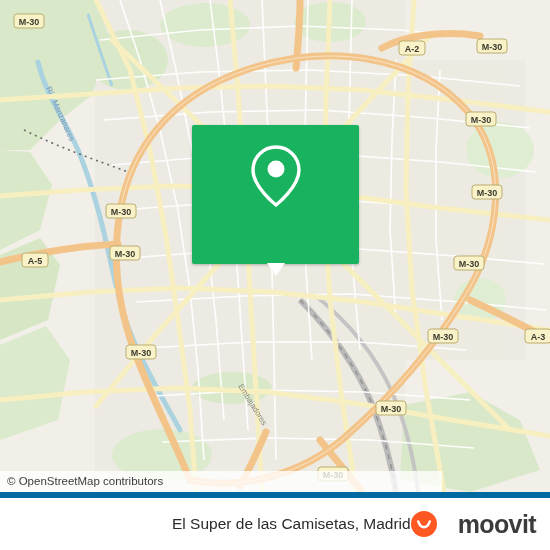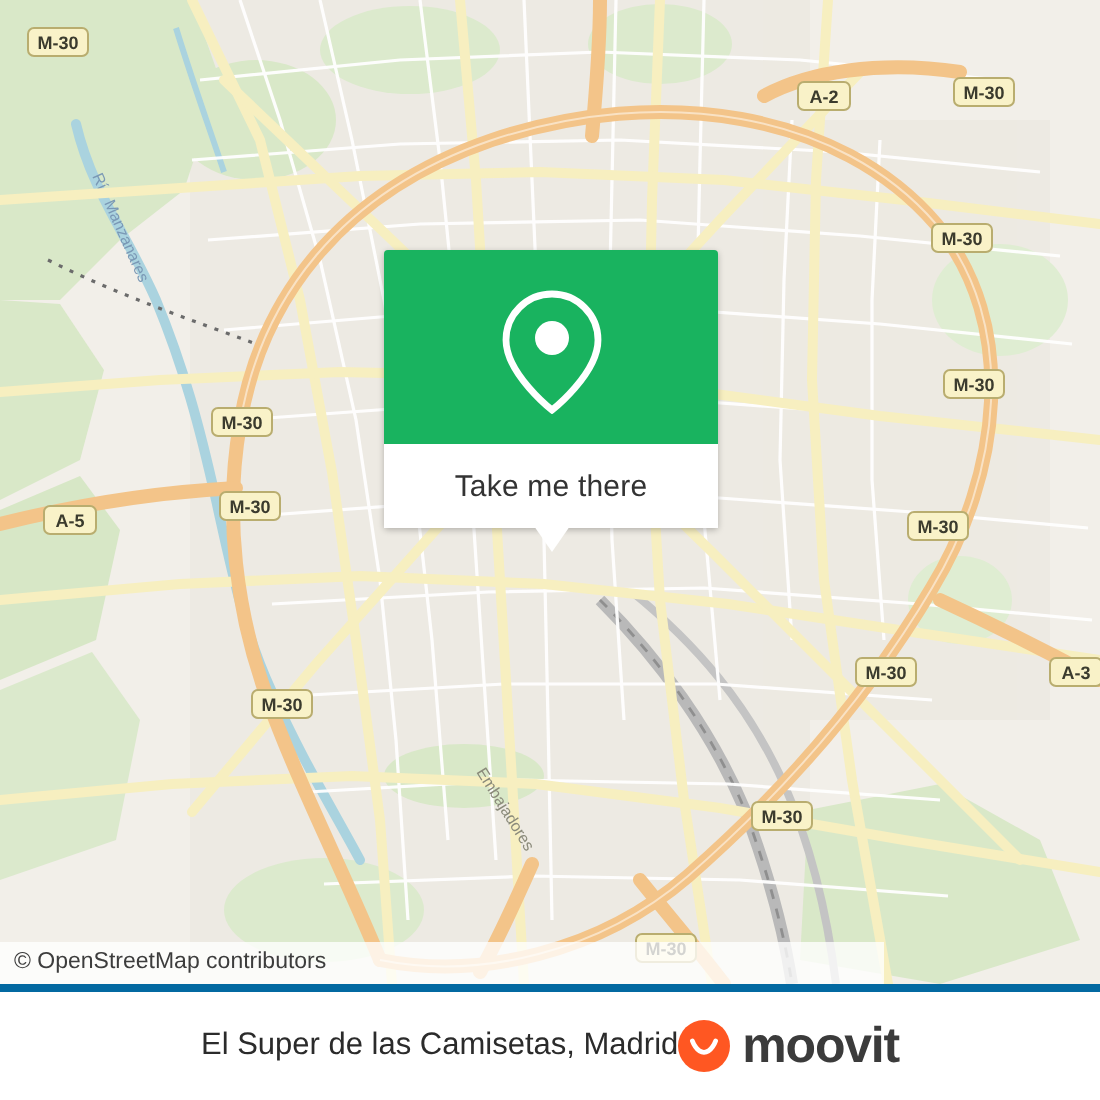--- a/index.html
+++ b/index.html
@@ -100,36 +100,36 @@
   }
 
   
   .footer {
     position: absolute;
     left: 0;
     top: 492px;
     width: 550px;
     height: 58px;
     background: #ffffff;
-    border-top: 4px solid #0369a1;
-    display: flex;
-    align-items: center;
-    justify-content: center;
+    border-top: 6px solid #0369a1;
+    display: flex;
+    align-items: center;
+    justify-content: flex-end;
     box-sizing: border-box;
     padding: 0 14px 0 14px;
   }
   .footer-title {
     font-size: 15.5px;
     color: #2b2b2b;
     white-space: nowrap;
   }
   .brand {
     display: flex;
     align-items: center;
-    gap: 6px;
+    gap: 21px;
   }
   .brand-mark {
     width: 26px;
     height: 26px;
     border-radius: 50%;
     background: #ff5722;
     display: flex;
     align-items: center;
     justify-content: center;
   }
@@ -321,23 +321,20 @@
       </g>
     </svg>
 
     <div class="popup">
       <div class="popup-pin">
         <svg width="54" height="62" viewBox="0 0 54 62" aria-hidden="true">
           <path d="M27 2 C14.3 2 4 12.3 4 25 C4 42 27 60 27 60 C27 60 50 42 50 25 C50 12.3 39.7 2 27 2 Z" fill="none" stroke="#ffffff" stroke-width="3.4"></path>
           <circle cx="27" cy="24" r="8.5" fill="#ffffff"></circle>
         </svg>
       </div>
-      <div class="popup-cta">
-        <span>Take me there</span>
-      </div>
       <div class="popup-tail"></div>
     </div>
 
     <div class="attribution">© OpenStreetMap contributors</div>
   </div>
 
   <div class="footer">
     <div class="footer-title">El Super de las Camisetas, Madrid</div>
     <div class="brand">
       <div class="brand-mark">

